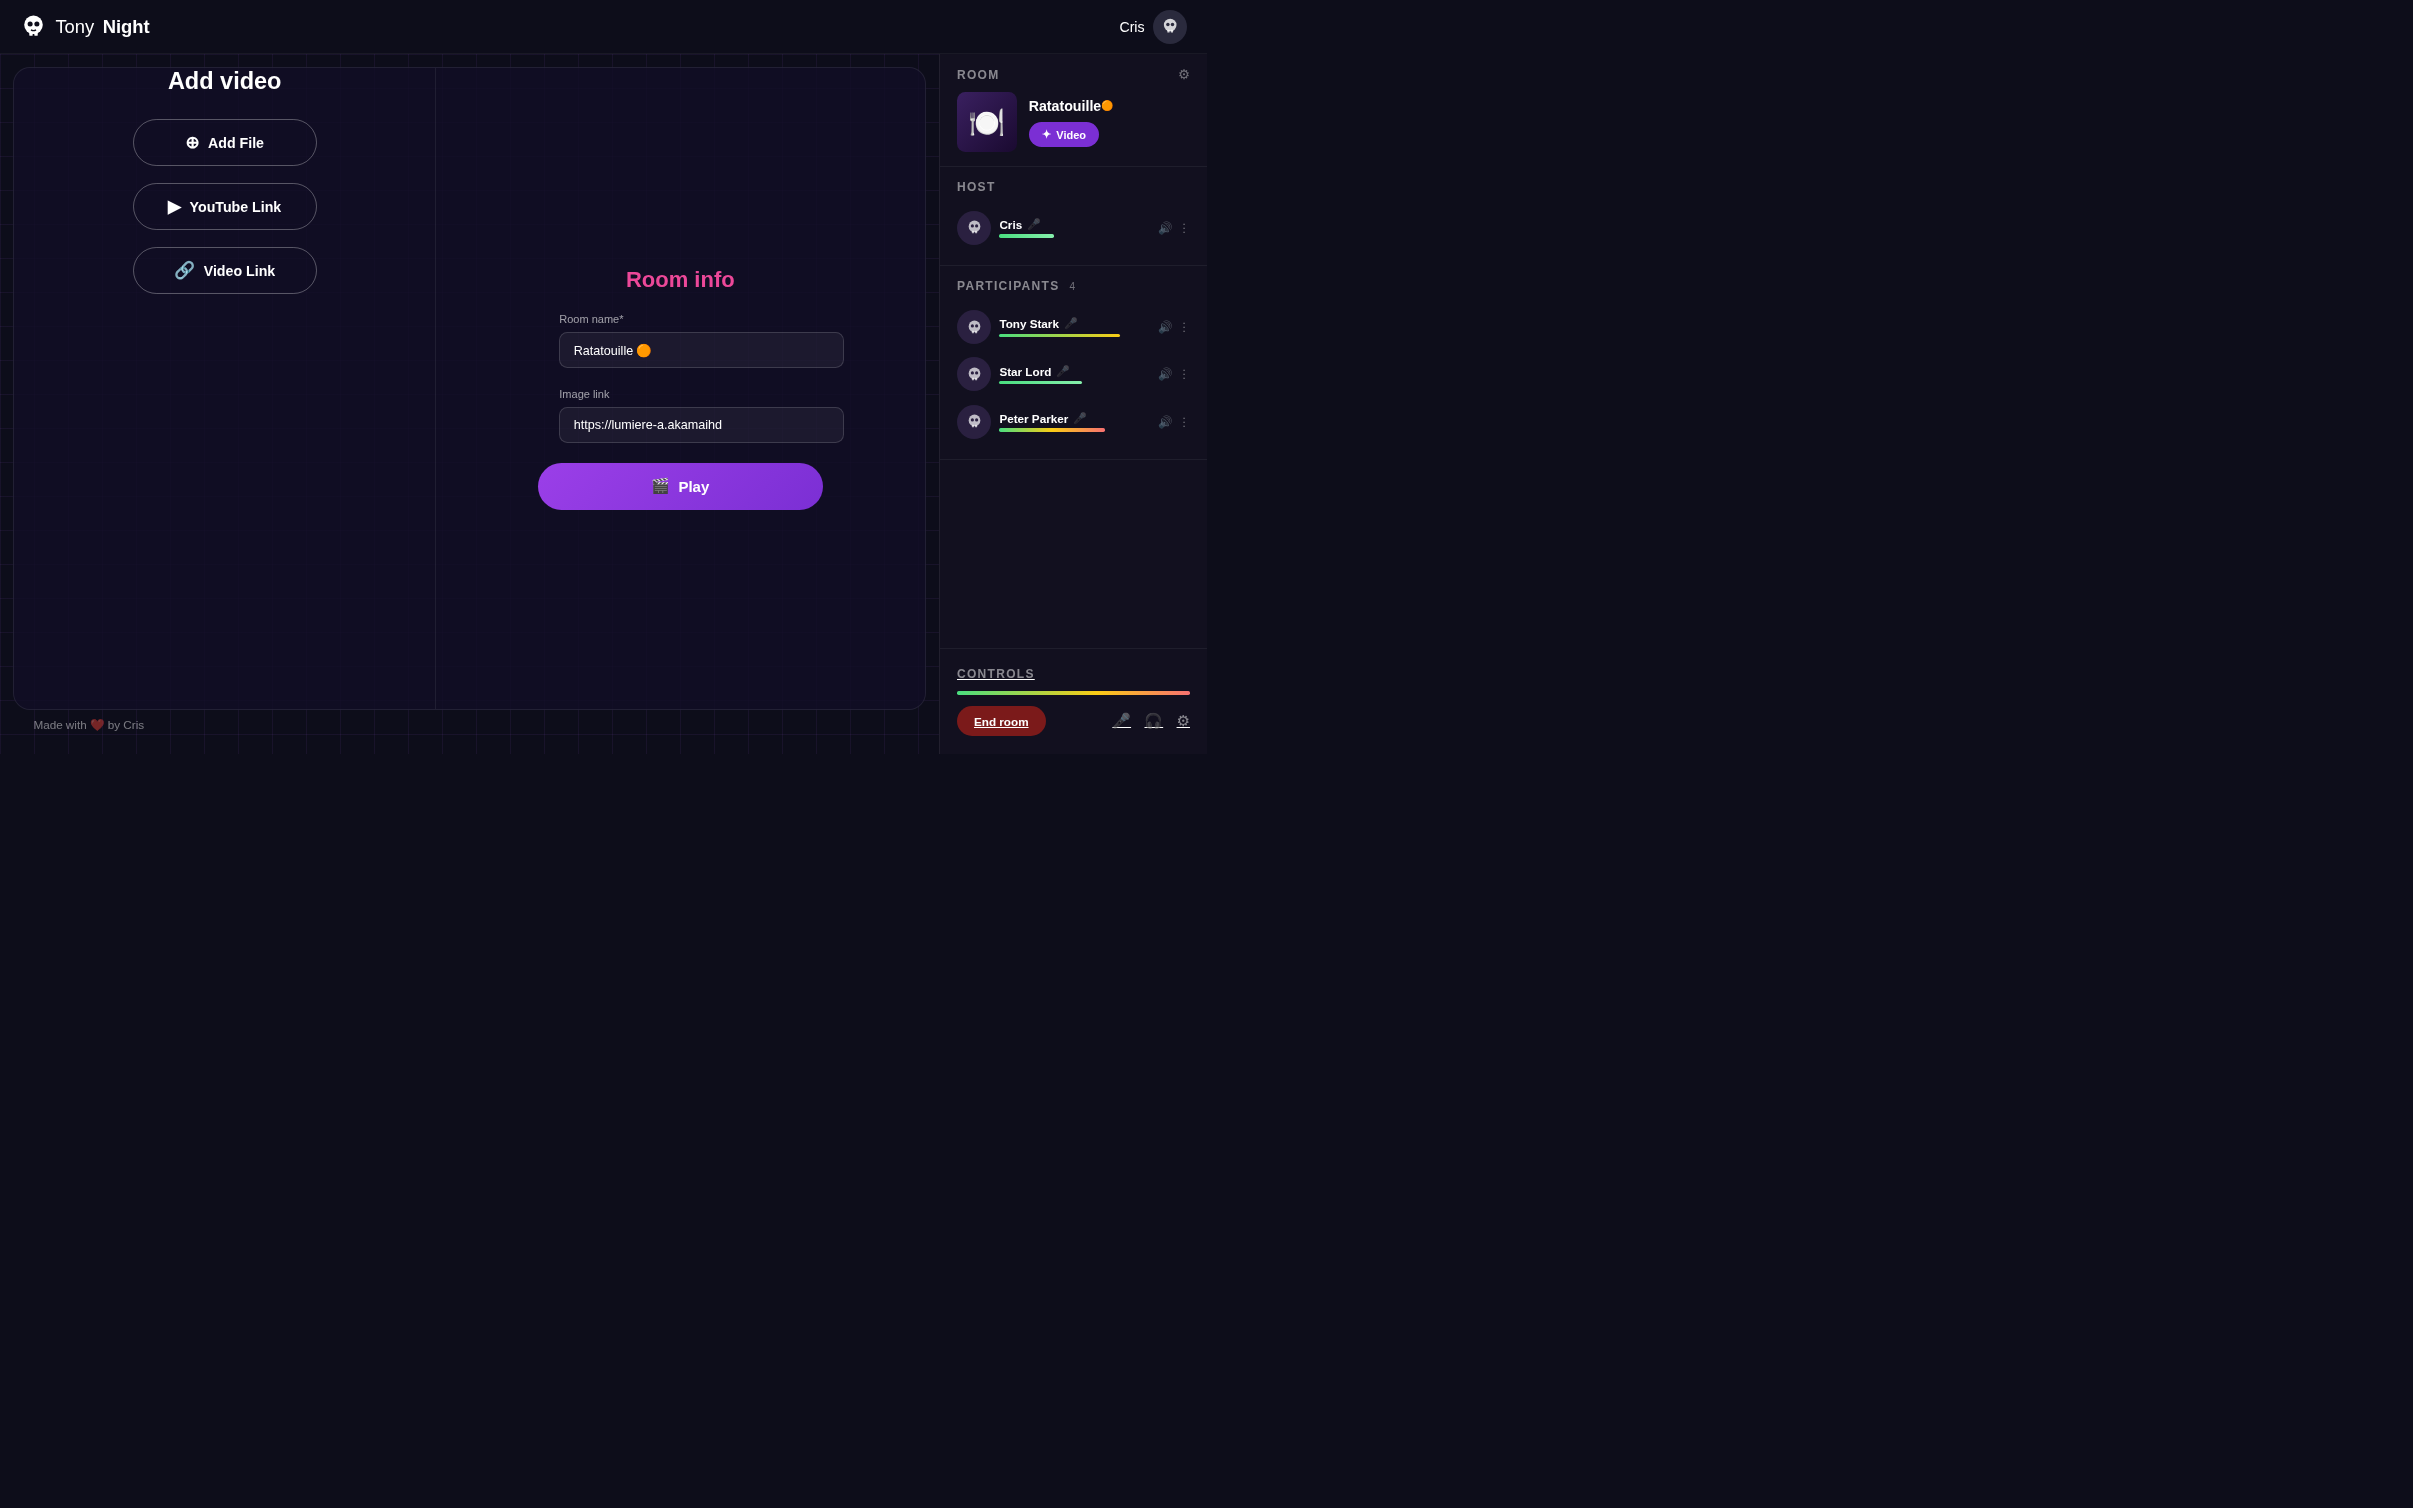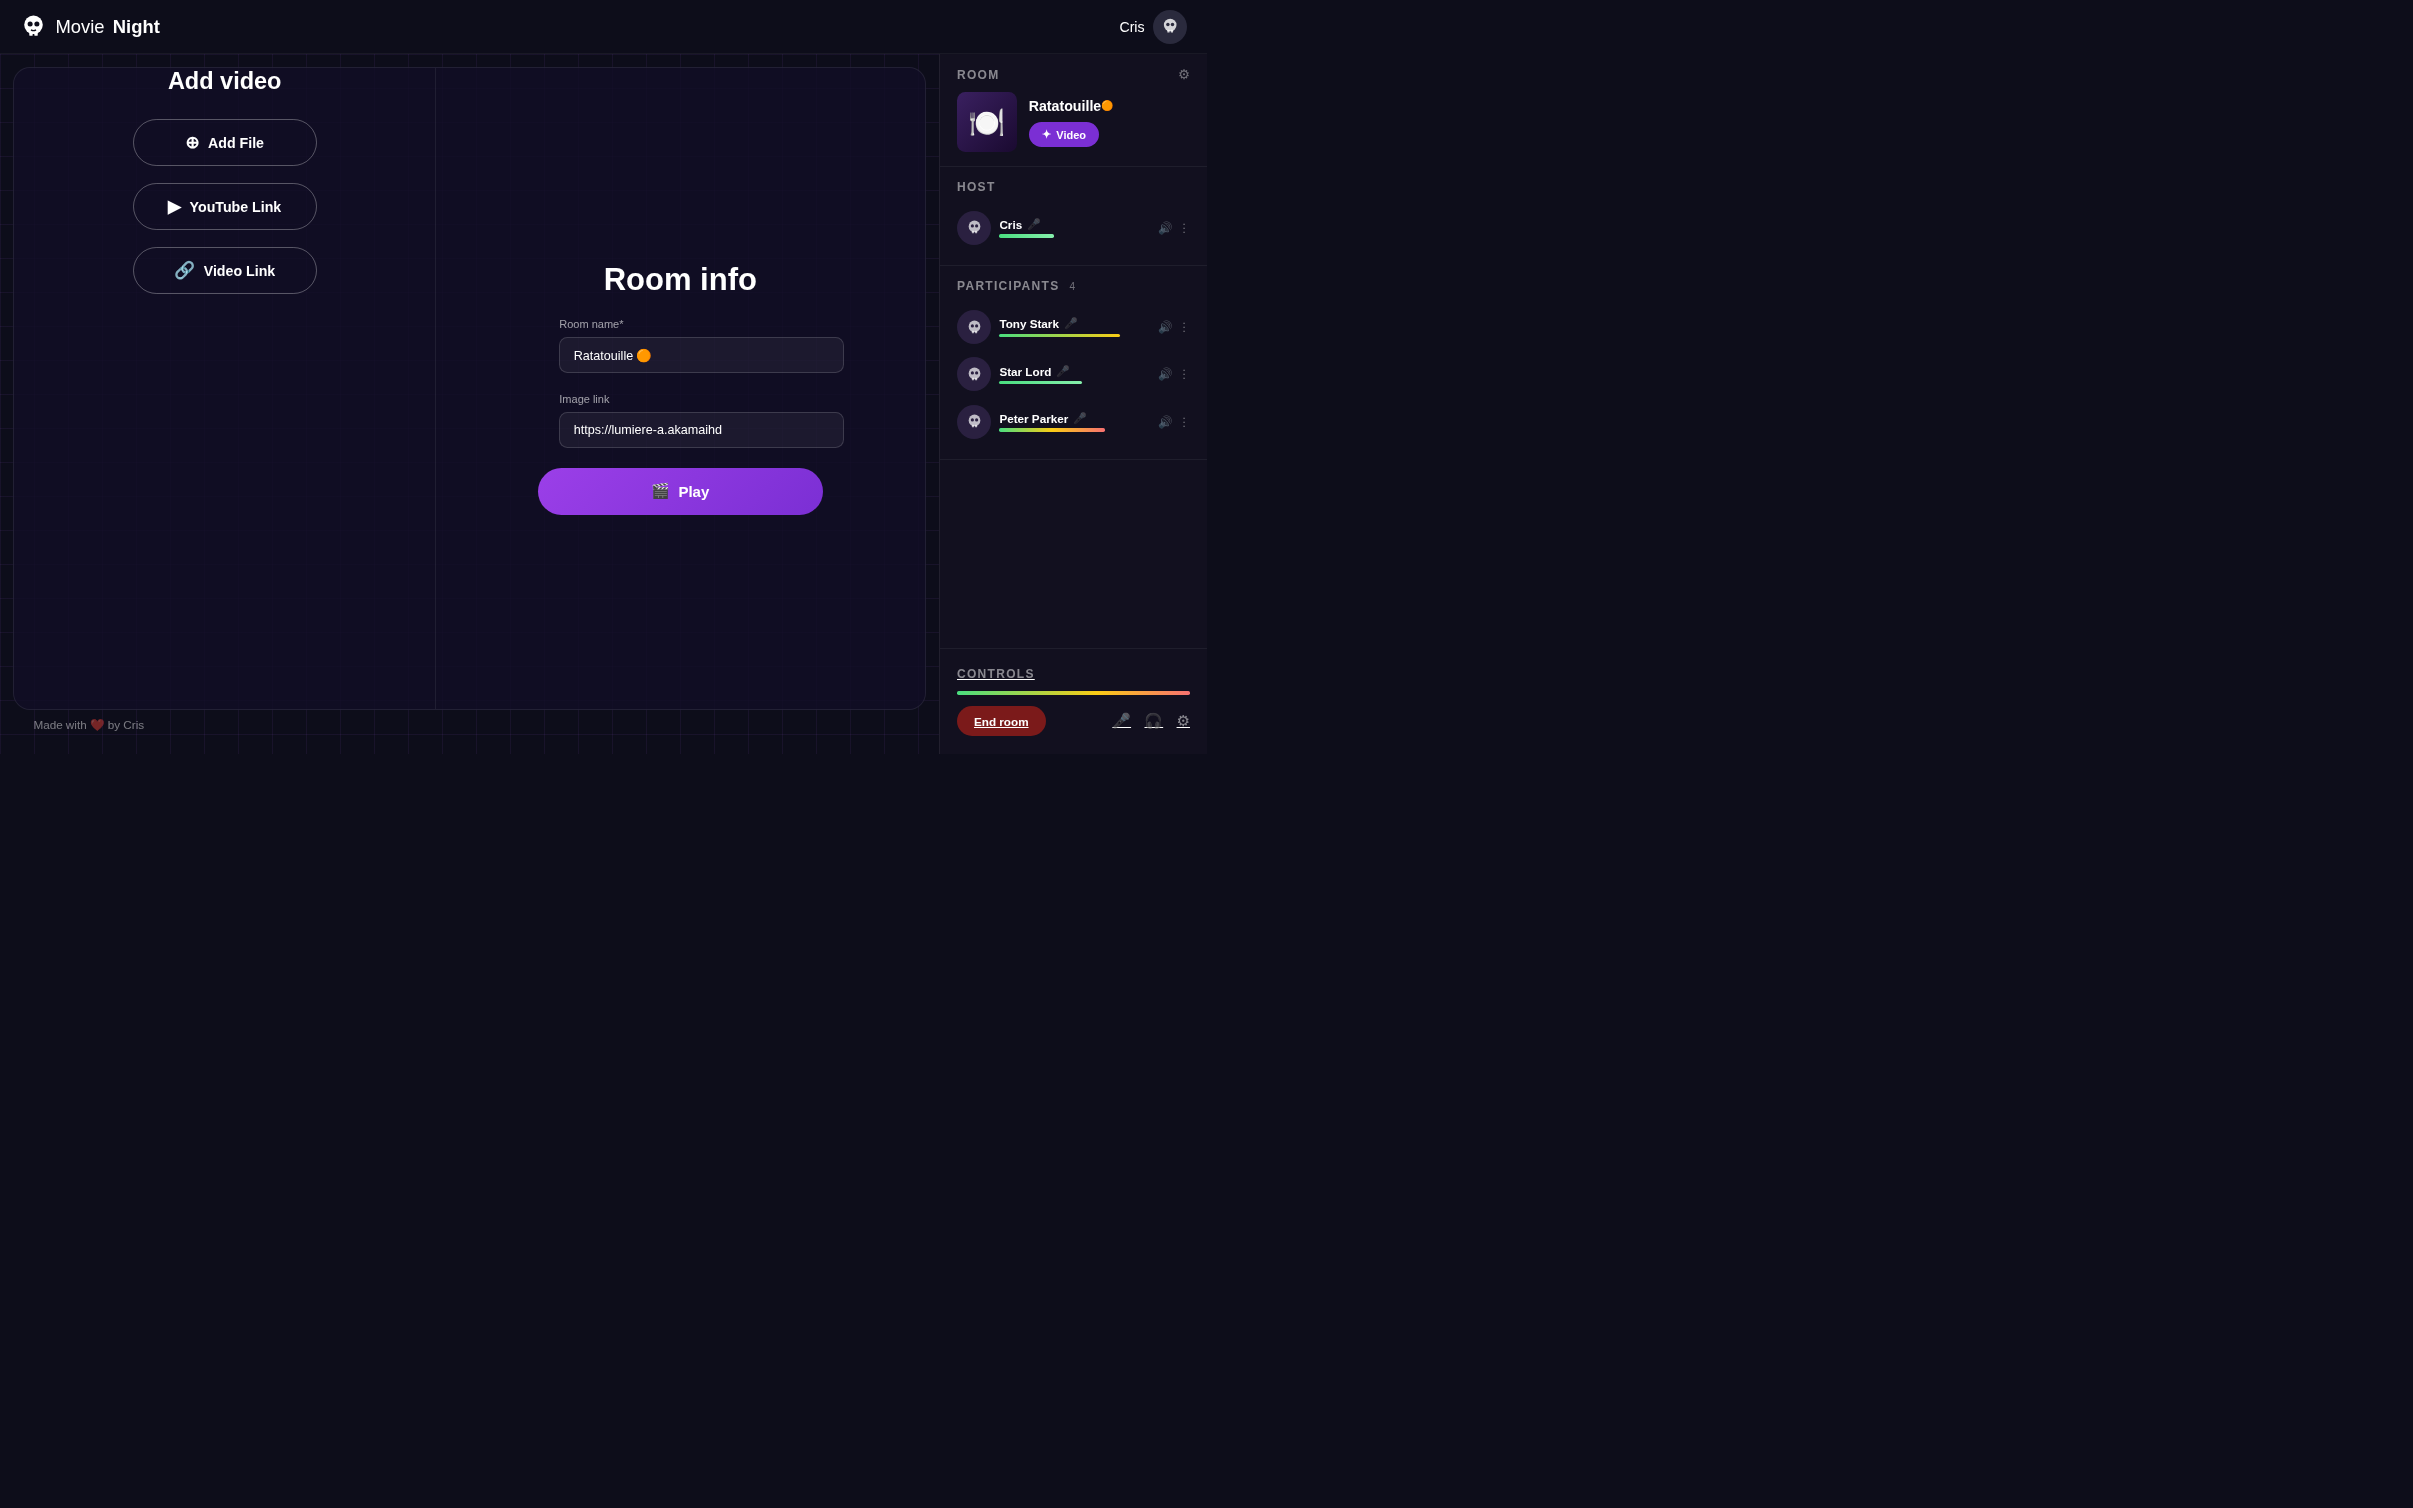--- a/index.html
+++ b/index.html
@@ -139,23 +139,23 @@
       cursor: pointer;
       transition: background 0.2s;
     }
 
     .btn-icon {
       font-size: 17px;
     }
 
     
     .room-info-title {
-      font-size: 31px;
+      font-size: 22px;
       font-weight: 700;
-      color: #ffffff;
+      color: #ec4899;
       text-align: center;
       width: 100%;
     }
 
     .form-group {
       width: 100%;
       max-width: 285px;
       margin-left: 43px;
     }
     .form-label {
@@ -390,21 +390,21 @@
 <header class="header">
   <div class="logo">
     <svg class="logo-icon" viewBox="0 0 32 32" fill="none" xmlns="http://www.w3.org/2000/svg">
       <circle cx="16" cy="14" r="11" fill="white"></circle>
       <rect x="11" y="22" width="4" height="5" rx="1" fill="white"></rect>
       <rect x="17" y="22" width="4" height="5" rx="1" fill="white"></rect>
       <circle cx="12" cy="13" r="3" fill="#0d0d1a"></circle>
       <circle cx="20" cy="13" r="3" fill="#0d0d1a"></circle>
       <path d="M13 20 Q16 22 19 20" stroke="#0d0d1a" stroke-width="1.5" fill="none"></path>
     </svg>
-    <span class="logo-text-movie">Movie</span>
+    <span class="logo-text-movie">Tony</span>
       <span class="logo-text-night">Night</span>
   </div>
   <div class="header-user">
     <span class="header-username">Cris</span>
     <div class="header-avatar">
       <svg width="18.4" height="18.4" viewBox="0 0 32 32" fill="none" xmlns="http://www.w3.org/2000/svg">
         <circle cx="16" cy="14" r="11" fill="white" opacity="0.8"></circle>
         <rect x="11" y="22" width="4" height="5" rx="1" fill="white" opacity="0.8"></rect>
         <rect x="17" y="22" width="4" height="5" rx="1" fill="white" opacity="0.8"></rect>
         <circle cx="12" cy="13" r="3" fill="#2a2a3d"></circle>

